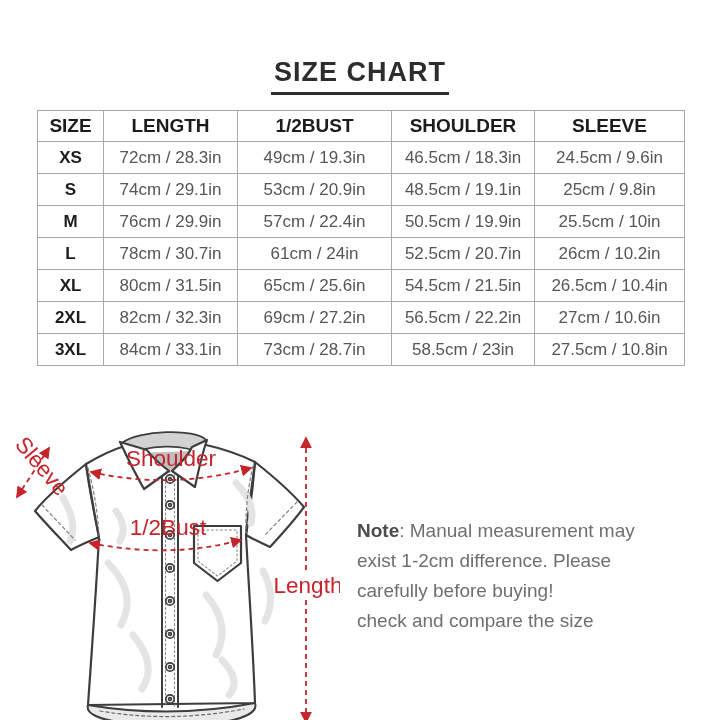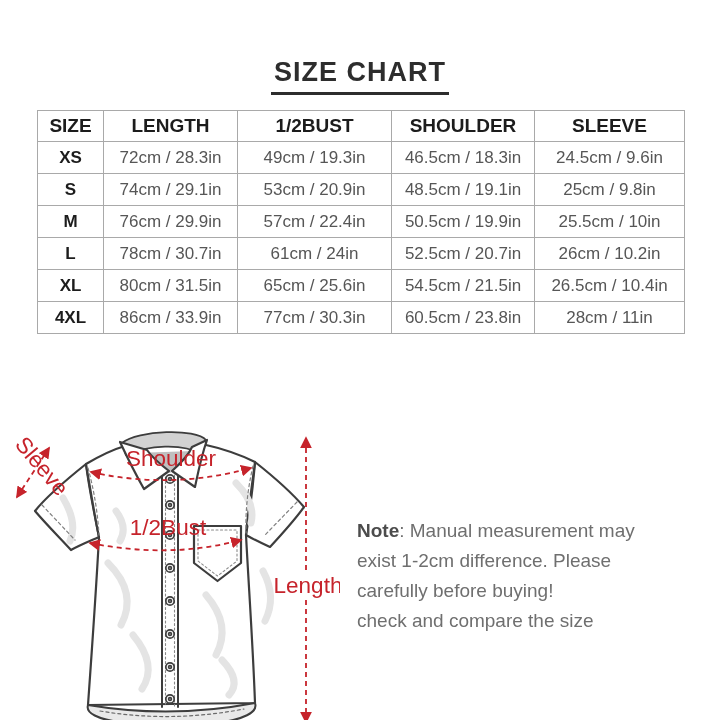--- a/index.html
+++ b/index.html
@@ -89,25 +89,32 @@
         <td>26cm / 10.2in</td>
       </tr>
       <tr>
         <td class="size-cell">XL</td>
         <td>80cm / 31.5in</td>
         <td>65cm / 25.6in</td>
         <td>54.5cm / 21.5in</td>
         <td>26.5cm / 10.4in</td>
       </tr>
       <tr>
-        <td class="size-cell">4XL</td>
-        <td>86cm / 33.9in</td>
-        <td>77cm / 30.3in</td>
-        <td>60.5cm / 23.8in</td>
-        <td>28cm / 11in</td>
+        <td class="size-cell">2XL</td>
+        <td>82cm / 32.3in</td>
+        <td>69cm / 27.2in</td>
+        <td>56.5cm / 22.2in</td>
+        <td>27cm / 10.6in</td>
+      </tr>
+      <tr>
+        <td class="size-cell">3XL</td>
+        <td>84cm / 33.1in</td>
+        <td>73cm / 28.7in</td>
+        <td>58.5cm / 23in</td>
+        <td>27.5cm / 10.8in</td>
       </tr>
     </tbody>
   </table>
 
   <div class="figure">
     <svg viewBox="0 0 332 332" xmlns="http://www.w3.org/2000/svg">
       <defs>
         <marker id="arrE" viewBox="0 0 10 10" refX="8.5" refY="5" markerWidth="6.5" markerHeight="6.5" orient="auto-start-reverse">
           <path d="M0 0 L10 5 L0 10 Z" fill="#c6232b"></path>
         </marker>

